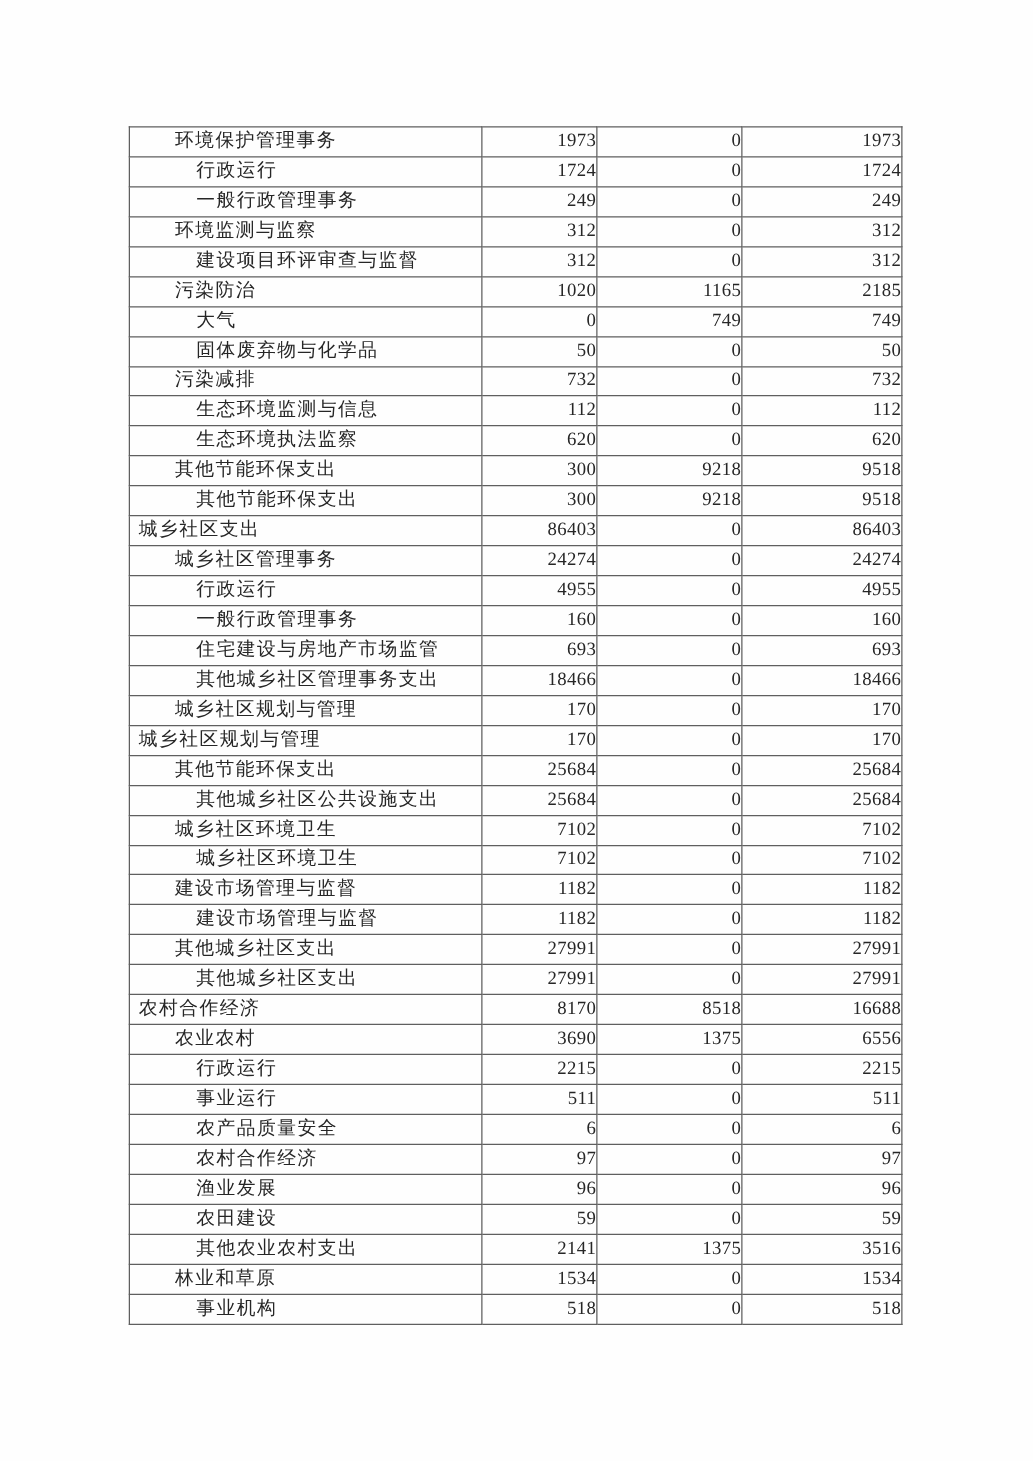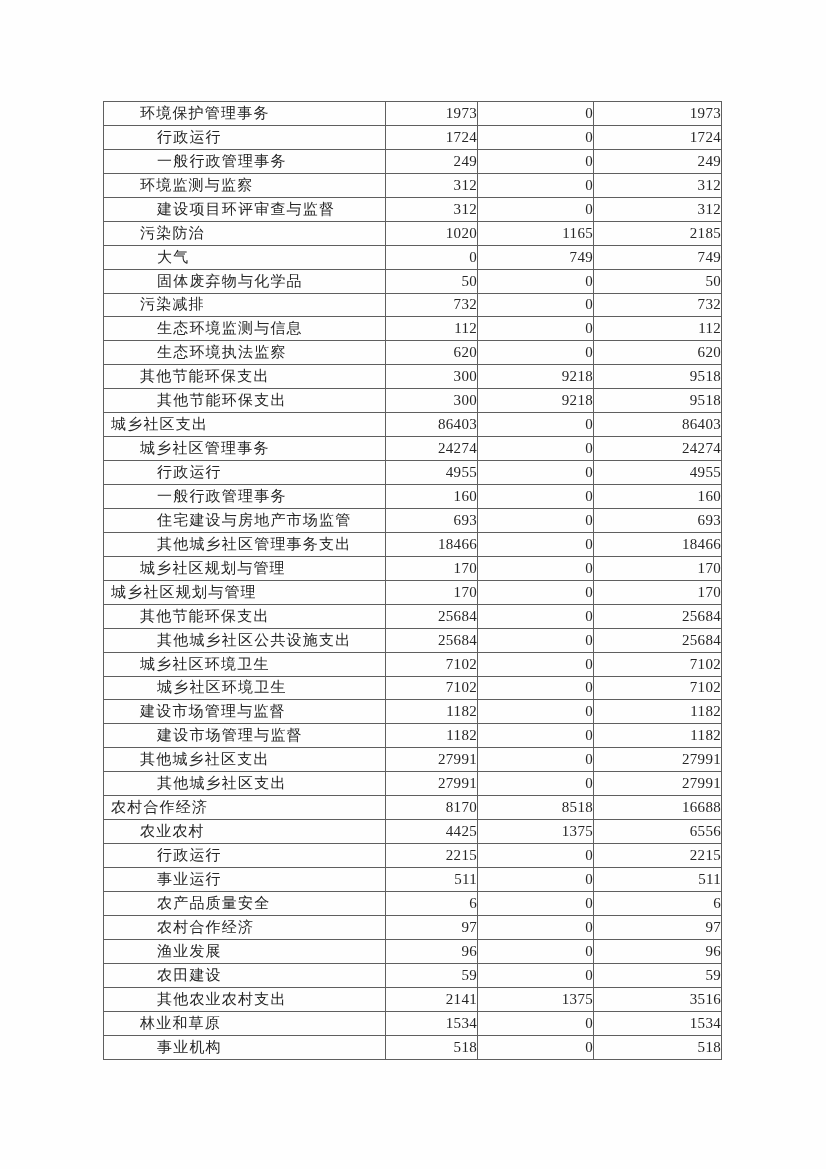--- a/index.html
+++ b/index.html
@@ -238,21 +238,21 @@
           <td class="num num3">27991</td>
         </tr>
         <tr>
           <td class="cat indent-0">农村合作经济</td>
           <td class="num num1">8170</td>
           <td class="num num2">8518</td>
           <td class="num num3">16688</td>
         </tr>
         <tr>
           <td class="cat indent-1">农业农村</td>
-          <td class="num num1">4425</td>
+          <td class="num num1">3690</td>
           <td class="num num2">1375</td>
           <td class="num num3">6556</td>
         </tr>
         <tr>
           <td class="cat indent-2">行政运行</td>
           <td class="num num1">2215</td>
           <td class="num num2">0</td>
           <td class="num num3">2215</td>
         </tr>
         <tr>

